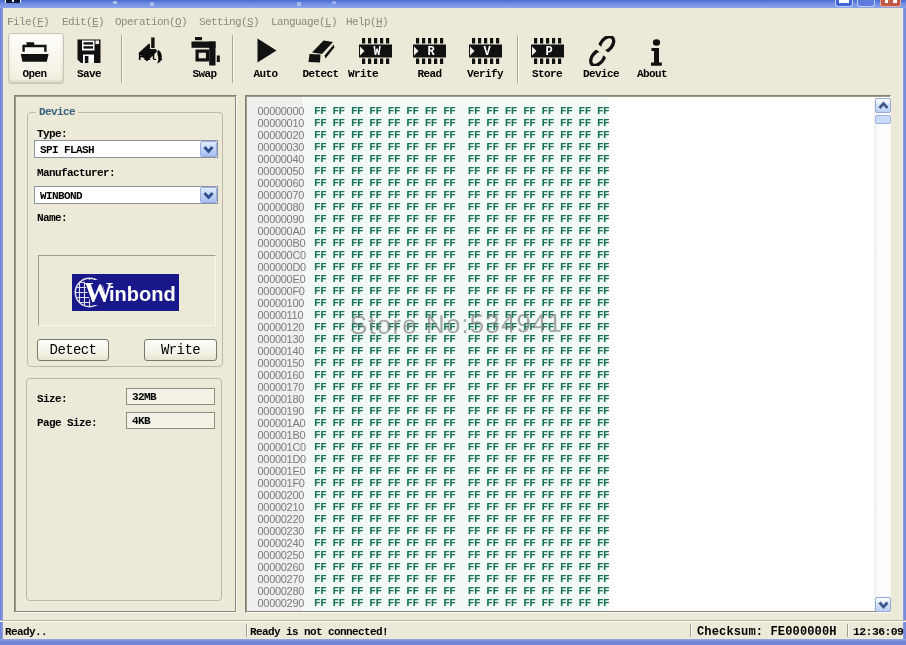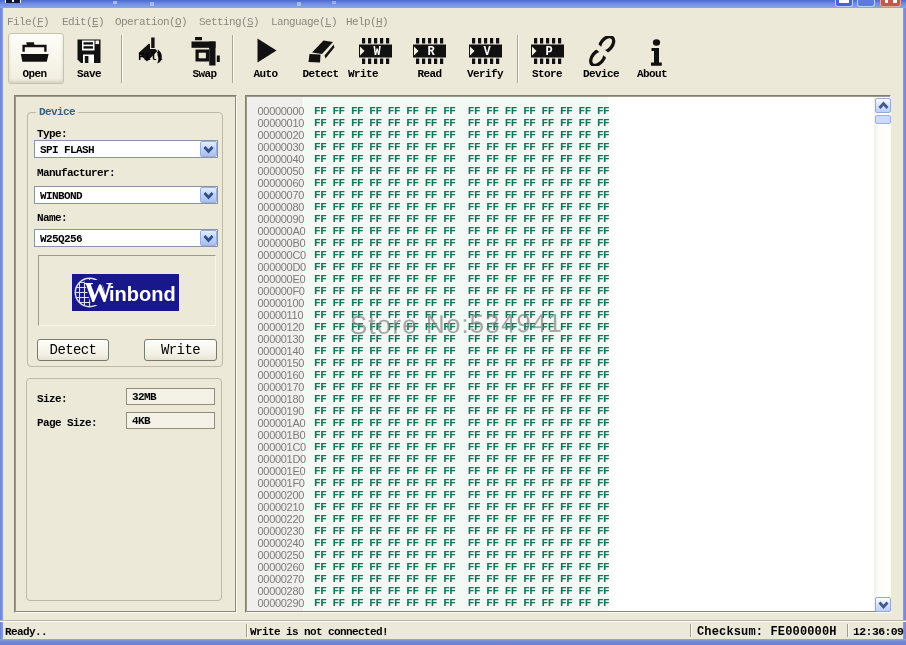--- a/index.html
+++ b/index.html
@@ -171,28 +171,20 @@
   <div style="position:absolute;left:18px;top:43px;width:182px;height:16px;background:#fff;border:1px solid #8a93a1;">
   <span class="ui" style="position:absolute;left:5px;top:3px;">SPI FLASH</span>
   <div style="position:absolute;right:0;top:0;width:15px;height:14px;background:linear-gradient(180deg,#e3ecfd,#c0d1f5 55%,#a8bff0);border:1px solid #98aee0;border-radius:2px;">
     <svg width="15" height="14" viewBox="0 0 15 14" style="position:absolute;left:0;top:0;">
             <path d="M3.5 5 L7.5 9.5 L11.5 5" fill="none" stroke="#2f4e8c" stroke-width="2.8"></path>
           </svg>
   </div>
       </div>
   <div style="position:absolute;left:18px;top:89px;width:182px;height:16px;background:#fff;border:1px solid #8a93a1;">
   <span class="ui" style="position:absolute;left:5px;top:3px;">WINBOND</span>
-  <div style="position:absolute;right:0;top:0;width:15px;height:14px;background:linear-gradient(180deg,#e3ecfd,#c0d1f5 55%,#a8bff0);border:1px solid #98aee0;border-radius:2px;">
-    <svg width="15" height="14" viewBox="0 0 15 14" style="position:absolute;left:0;top:0;">
-            <path d="M3.5 5 L7.5 9.5 L11.5 5" fill="none" stroke="#2f4e8c" stroke-width="2.8"></path>
-          </svg>
-  </div>
-      </div>
-  <div style="position:absolute;left:18px;top:132px;width:182px;height:16px;background:#fff;border:1px solid #8a93a1;">
-  <span class="ui" style="position:absolute;left:5px;top:3px;">W25Q256</span>
   <div style="position:absolute;right:0;top:0;width:15px;height:14px;background:linear-gradient(180deg,#e3ecfd,#c0d1f5 55%,#a8bff0);border:1px solid #98aee0;border-radius:2px;">
     <svg width="15" height="14" viewBox="0 0 15 14" style="position:absolute;left:0;top:0;">
             <path d="M3.5 5 L7.5 9.5 L11.5 5" fill="none" stroke="#2f4e8c" stroke-width="2.8"></path>
           </svg>
   </div>
       </div>
   <div style="position:absolute;left:22px;top:158px;width:176px;height:69px;border:1px solid;border-color:#9d9a8c #f8f6ea #f8f6ea #9d9a8c;background:#ece9d8;">
     <div style="position:absolute;left:33px;top:18px;width:107px;height:37px;background:#18188a;">
       <svg width="107" height="37" viewBox="0 0 107 37" style="position:absolute;left:0;top:0;">
         <defs>
@@ -324,17 +316,17 @@
           <svg width="15" height="13" viewBox="0 0 15 13" style="position:absolute;left:-0.5px;top:0;">
             <path d="M3.5 4.5 L7.5 9 L11.5 4.5" fill="none" stroke="#41598e" stroke-width="2.8"></path>
           </svg>
         </div>
   </div>
  </div>
 </div>
 <div style="position:absolute;left:0;top:620px;width:906px;height:1px;background:#b8b5a7;"></div>
 <div style="position:absolute;left:0;top:621px;width:906px;height:1px;background:#fdfcf5;"></div>
 <span class="ui" style="position:absolute;left:5px;top:626px;">Ready..</span>
-<span class="ui" style="position:absolute;left:250px;top:626px;">Write is not connected!</span>
+<span class="ui" style="position:absolute;left:250px;top:626px;">Ready is not connected!</span>
 <span style="position:absolute;left:697px;top:625px;font-size:12px;letter-spacing:0.15px;white-space:pre;font-weight:bold;">Checksum: FE000000H</span>
 <span class="ui" style="position:absolute;left:853px;top:626px;font-size:11.5px;">12:36:09</span>
 <div class="vsep" style="left:246px;"></div>
 <div class="vsep" style="left:690px;"></div>
 <div class="vsep" style="left:847px;"></div>
 </body></html>

